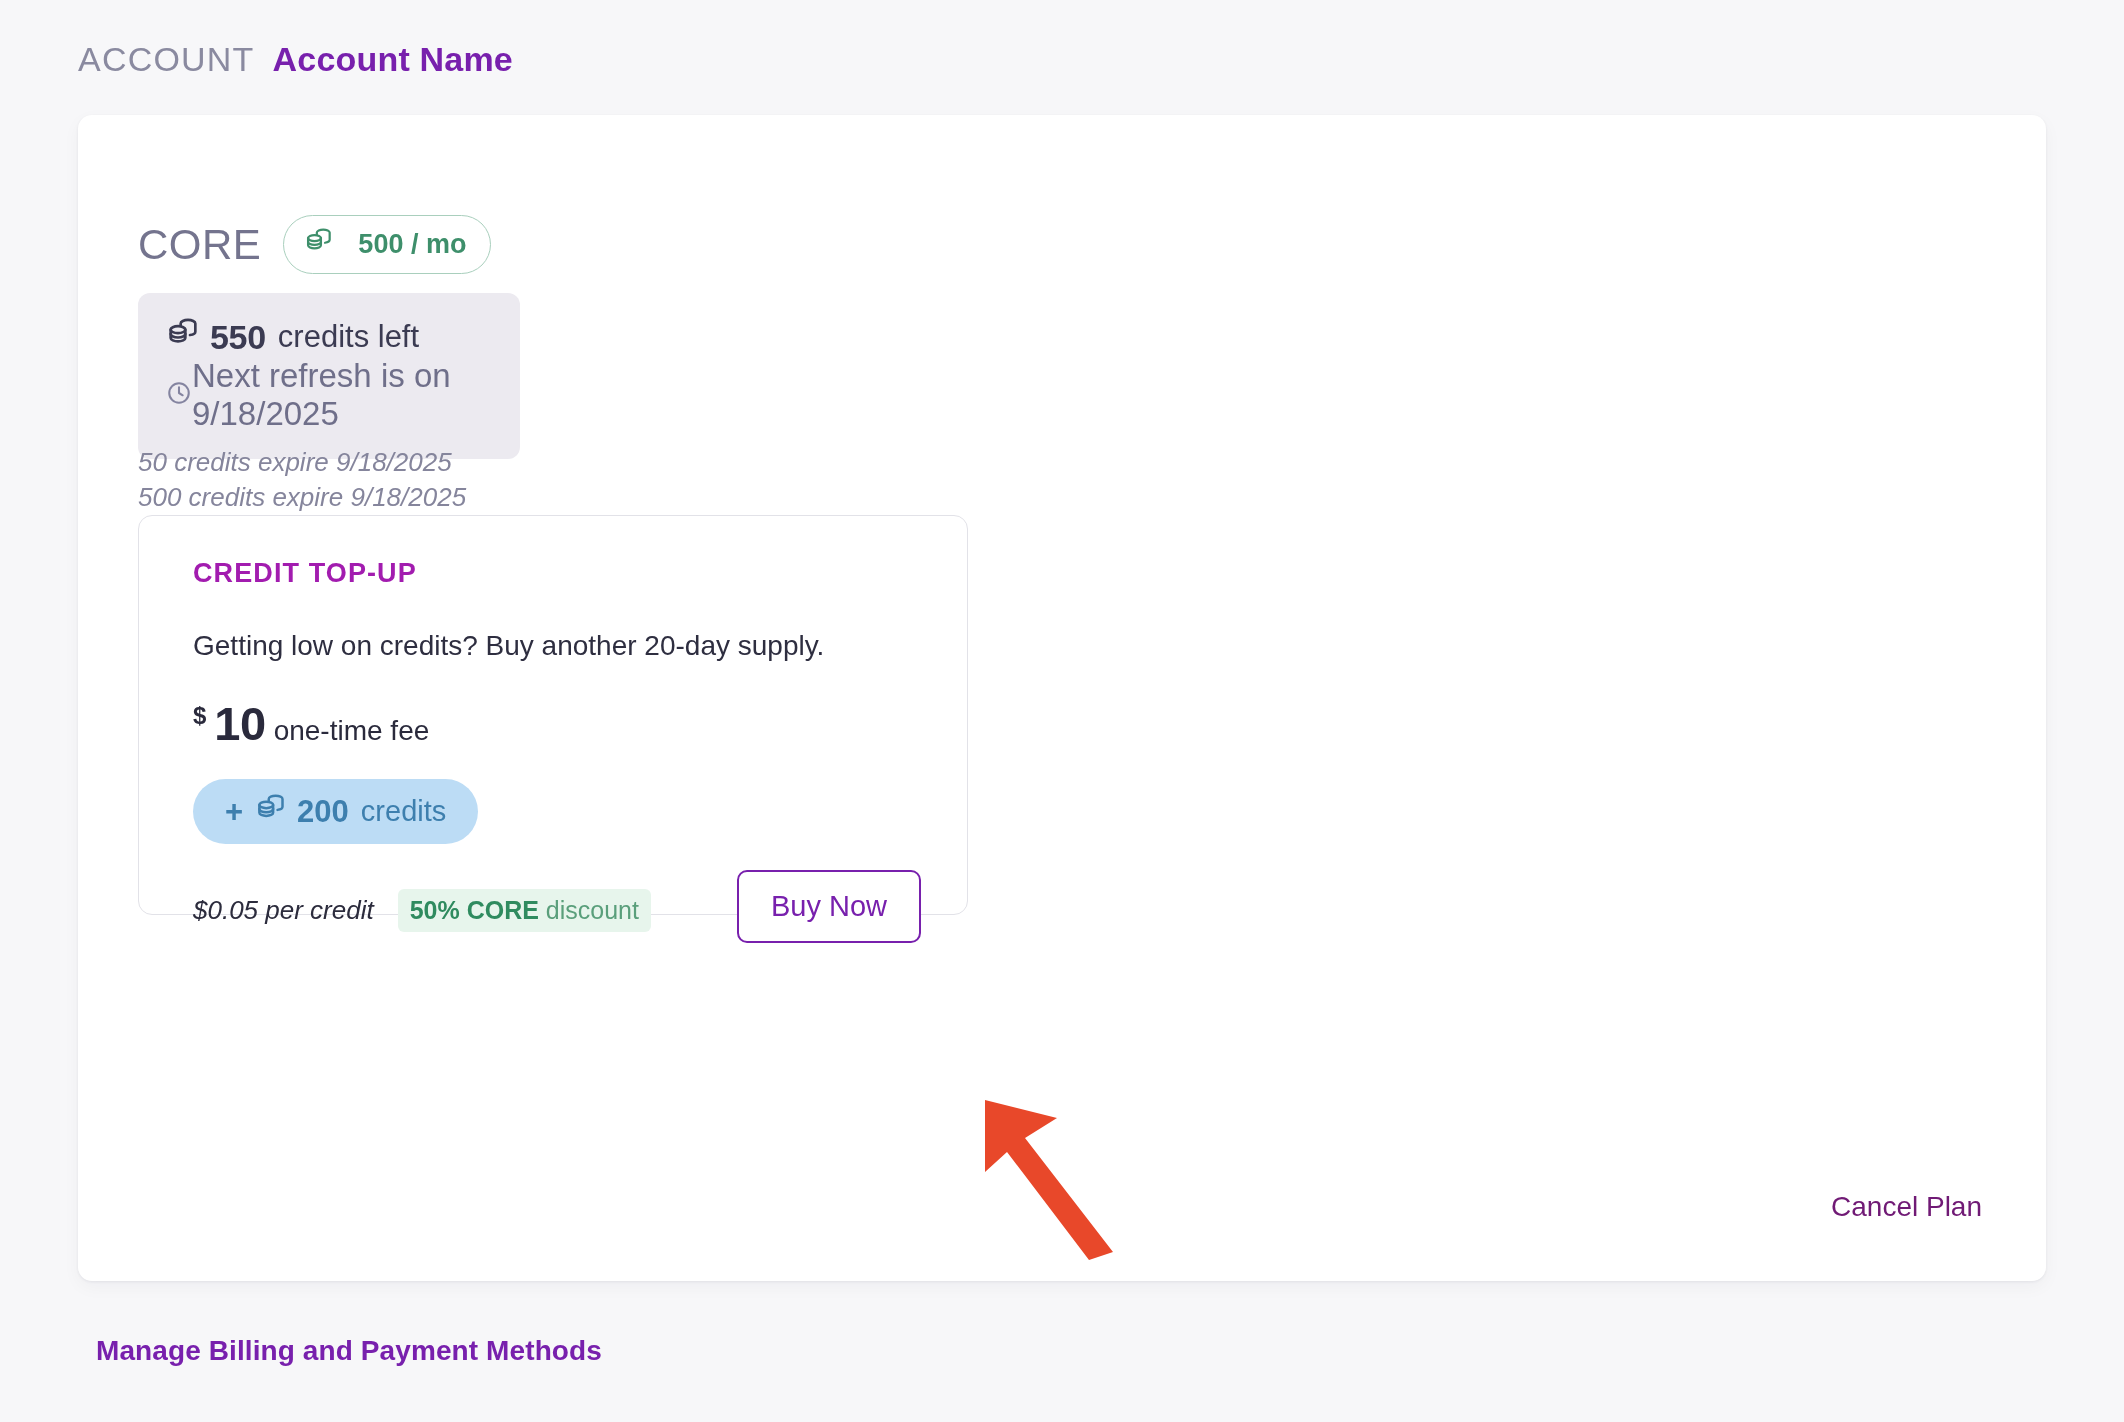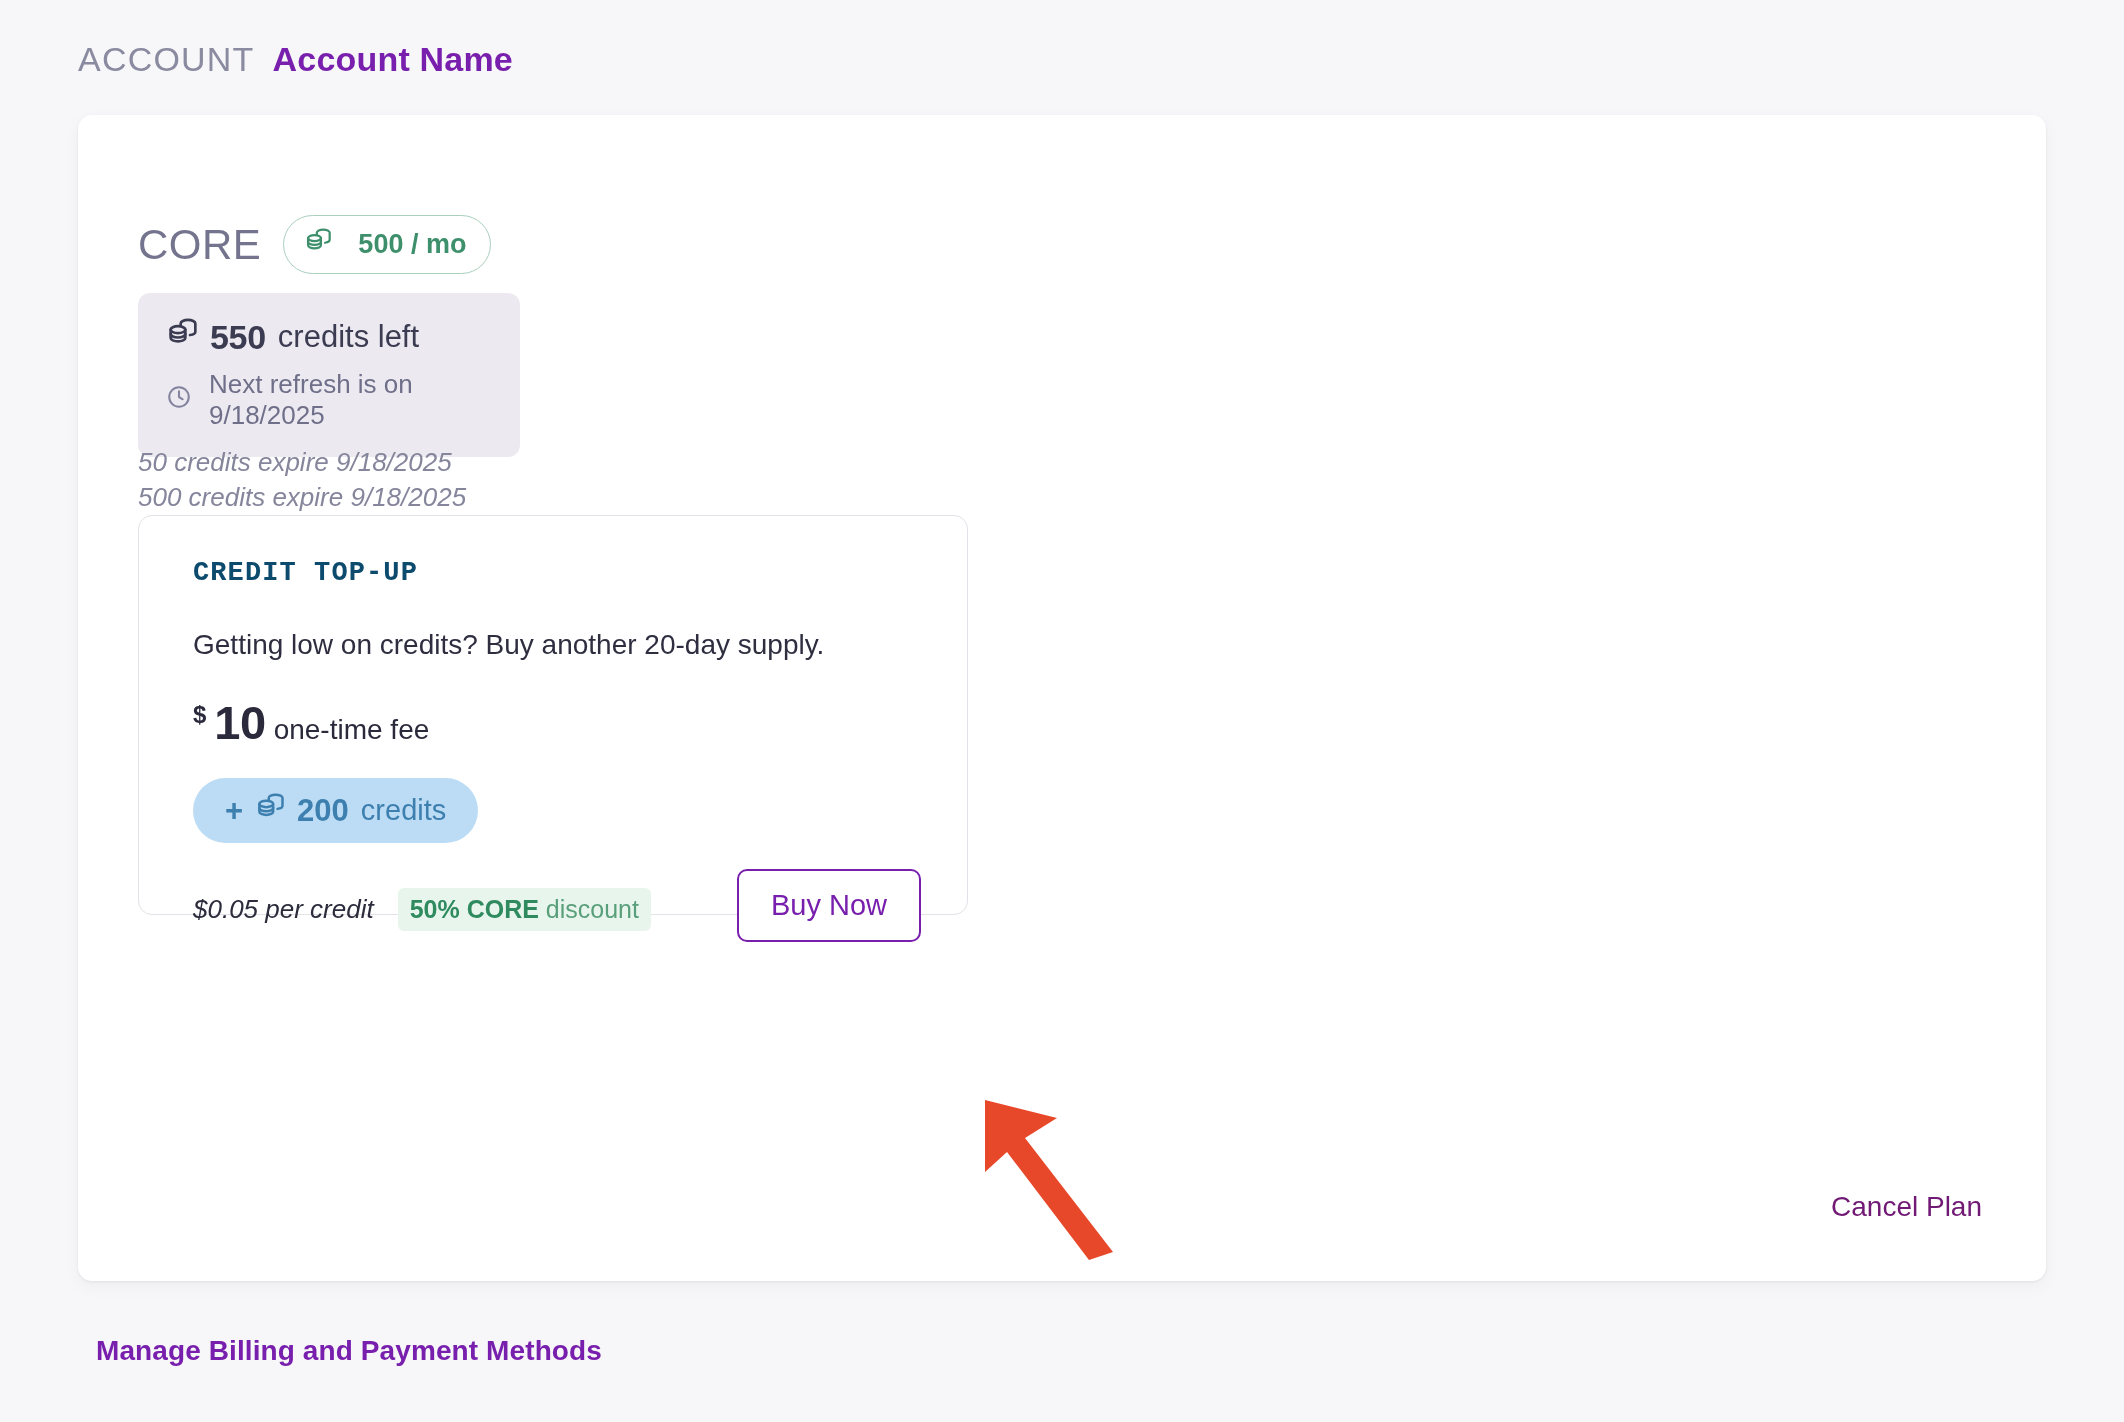--- a/index.html
+++ b/index.html
@@ -101,23 +101,23 @@
     font-weight: 400;
   }
   .credits-main .amount {
     font-weight: 700;
     font-size: 34px;
     letter-spacing: -0.3px;
   }
   .credits-refresh {
     display: flex;
     align-items: center;
-    gap: 17px;
-    margin-top: 12px;
-    font-size: 26px;
+    gap: 0;
+    margin-top: 0;
+    font-size: 33px;
     color: #6f6f8a;
   }
 
   
   .expiry-list {
     position: absolute;
     left: 60px;
     top: 330px;
   }
   .expiry-line {
@@ -135,23 +135,22 @@
     width: 830px;
     height: 400px;
     border: 1.5px solid #e2e2e8;
     border-radius: 14px;
     background: #ffffff;
     padding: 42px 54px 0 54px;
   }
   .topup-title {
     font-size: 27px;
     font-weight: 700;
-    color: #0c4a6e;
+    color: #a21caf;
     letter-spacing: 1.1px;
-    font-family: Liberation Mono, monospace;
   }
   .topup-desc {
     margin-top: 41px;
     font-size: 28px;
     color: #2e2e40;
   }
   .topup-price {
     margin-top: 34px;
     display: flex;
     align-items: baseline;

